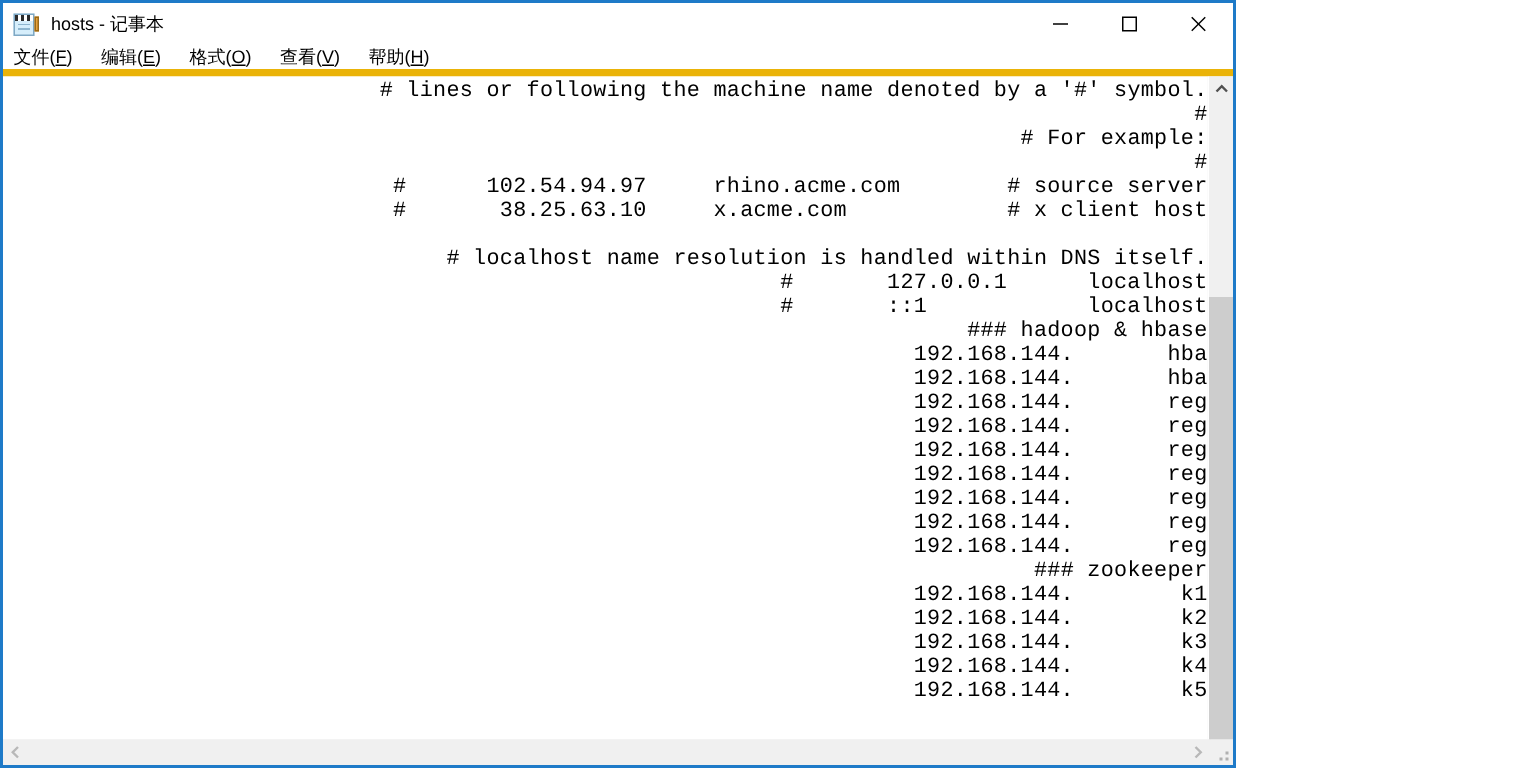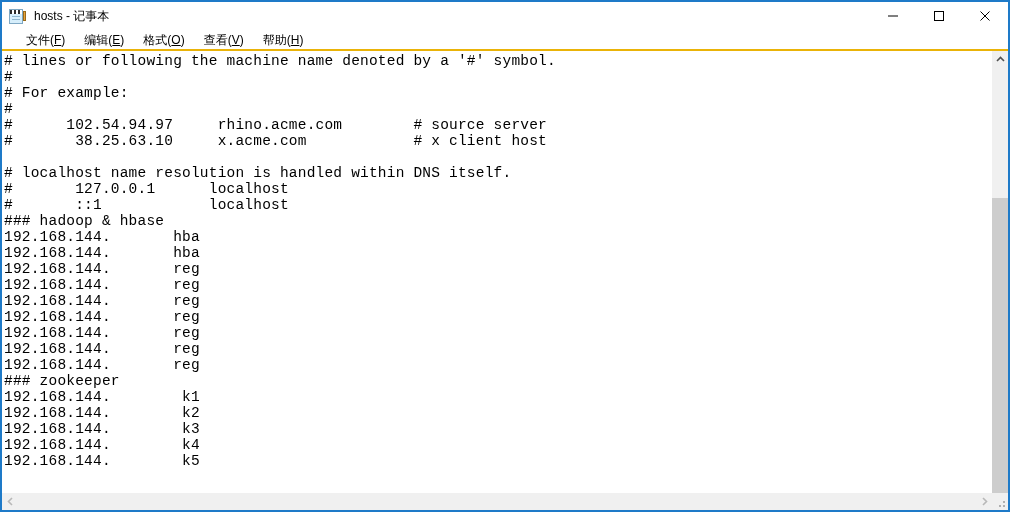--- a/index.html
+++ b/index.html
@@ -9,21 +9,21 @@
   }
   body {
     width: 1010px;
     height: 512px;
     overflow: hidden;
     font-family: "Liberation Sans", sans-serif;
   }
 
   .window {
     position: relative;
-    width: 1010px;
+    width: 824px;
     height: 512px;
     box-sizing: border-box;
     border-top: 2px solid #1e7ac8;
     border-left: 2px solid #1e7ac8;
     border-right: 2px solid #1e7ac8;
     border-bottom: 2px solid #1e7ac8;
     background: #ffffff;
     display: flex;
     flex-direction: column;
   }
@@ -103,22 +103,22 @@
   }
   .win-btn svg { display: block; }
 
   
   .menubar {
     height: 21px;
     flex: 0 0 21px;
     background: #ffffff;
     display: flex;
     align-items: center;
-    padding-left: 24px;
-    border-bottom: 2px solid #eab308;
+    padding-left: 7px;
+    border-bottom: 5px solid #eab308;
     box-sizing: border-box;
   }
   .menu-item {
     font-size: 12px;
     color: #000000;
     padding: 0 9px 0 0;
     margin-right: 10px;
     white-space: nowrap;
     font-family: "Liberation Sans", sans-serif;
     line-height: 20px;
@@ -142,20 +142,21 @@
     box-sizing: border-box;
   }
   .doc {
     margin: 0;
     font-family: "Liberation Mono", "DejaVu Sans Mono", monospace;
     font-size: 14.5px;
     line-height: 16px;
     color: #000000;
     white-space: pre;
     letter-spacing: 0.2px;
+    text-align: right;
   }
 
   
   .vscroll {
     flex: 0 0 17px;
     width: 17px;
     background: #f0f0f0;
     border-left: 1px solid #ffffff;
     box-sizing: border-box;
     display: flex;

